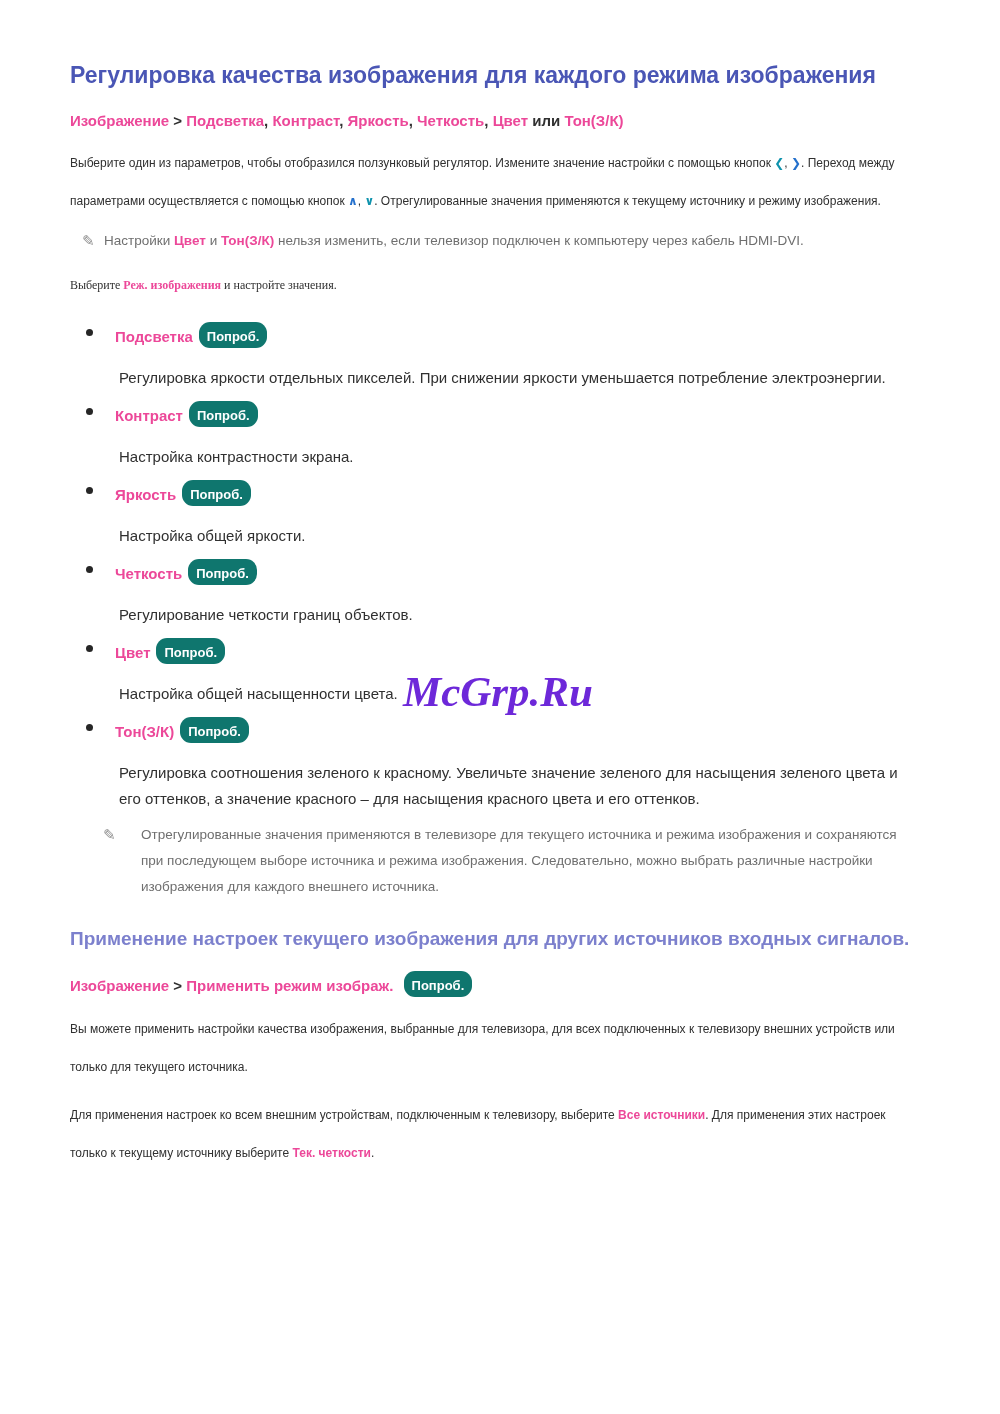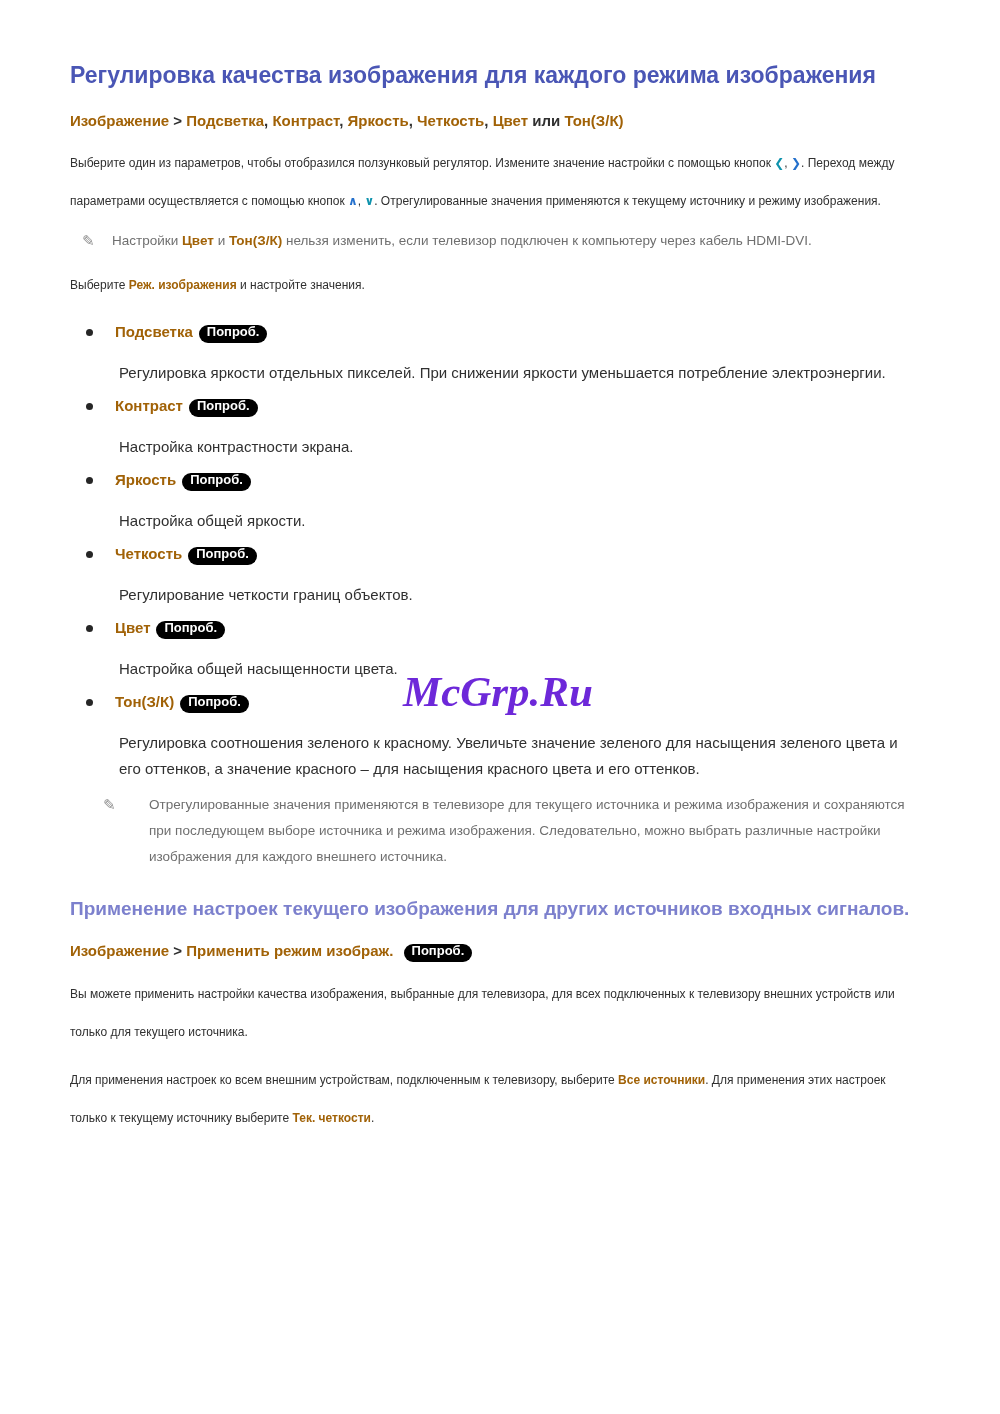--- a/index.html
+++ b/index.html
@@ -16,50 +16,50 @@
   h1 {
     font-size: 23px; line-height: 30px; font-weight: 700;
     color: #4A56B5; margin: 0 0 21px;
   }
   h2 {
     font-size: 19px; line-height: 26px; font-weight: 600;
     color: #7C80CD; margin: 26px 0 19px;
   }
   .crumb { font-size: 15px; line-height: 20px; font-weight: 700; color: #303030; margin: 0 0 13px; }
   .body-p { font-size: 12px; line-height: 38px; margin: 0 0 10px; }
-  .b { color: #a16207; font-weight: 700; }
+  .b { color: #ec4899; font-weight: 700; }
   .sep { color: #303030; }
   .chev-teal { color: #0F93AD; font-weight: 700; }
   .chev-blue { color: #2470CC; font-weight: 700; }
 
   .note { display: flex; align-items: flex-start; margin: 8px 0 14px; }
   .pencil {
     flex: 0 0 auto; width: 34px; padding-left: 12px;
     color: #8F8F8F; font-size: 15px; line-height: 22px;
     font-family: "DejaVu Sans", sans-serif;
   }
-  .note-text { font-size: 13.5px; line-height: 22px; color: #6F6F6F; margin-left: 8px; }
+  .note-text { font-size: 13.5px; line-height: 22px; color: #6F6F6F; }
   .note-text .b { font-size: 13.5px; }
 
-  .choose { margin: 14px 0 18px; }
+  .choose { margin: 14px 0 18px; font-family: Liberation Serif, serif; }
 
   .list { margin: 0; }
   .item { position: relative; padding-left: 45px; }
   .item-dot {
     position: absolute; left: 16px; top: 7px;
     width: 7px; height: 7px; border-radius: 50%; background: #262626;
   }
   .item-head { font-size: 15px; line-height: 20px; margin: 0 0 17px; position: relative; }
   .item-desc { font-size: 15px; line-height: 26px; margin: 0 4px 10px; max-width: 800px; }
 
   .badge {
     display: inline-block; vertical-align: 1px;
-    background: #000000; color: #ffffff;
+    background: #0f766e; color: #ffffff;
     font-size: 13px; line-height: 13px; font-weight: 600;
-    padding: 0 8px 5px; border-radius: 11px; margin-left: 6px;
+    padding: 8px 8px 5px; border-radius: 11px; margin-left: 6px;
   }
 
   .note2 { margin: 10px 0 0 33px; }
   .note2 .pencil { width: 38px; padding-left: 0; line-height: 26px; }
   .note2 .note-text { line-height: 26px; max-width: 770px; }
 
   .watermark {
     position: absolute; left: 403px; top: 668px; z-index: 5;
     font-family: "Liberation Serif", "DejaVu Serif", serif;
     font-style: italic; font-weight: 700;

